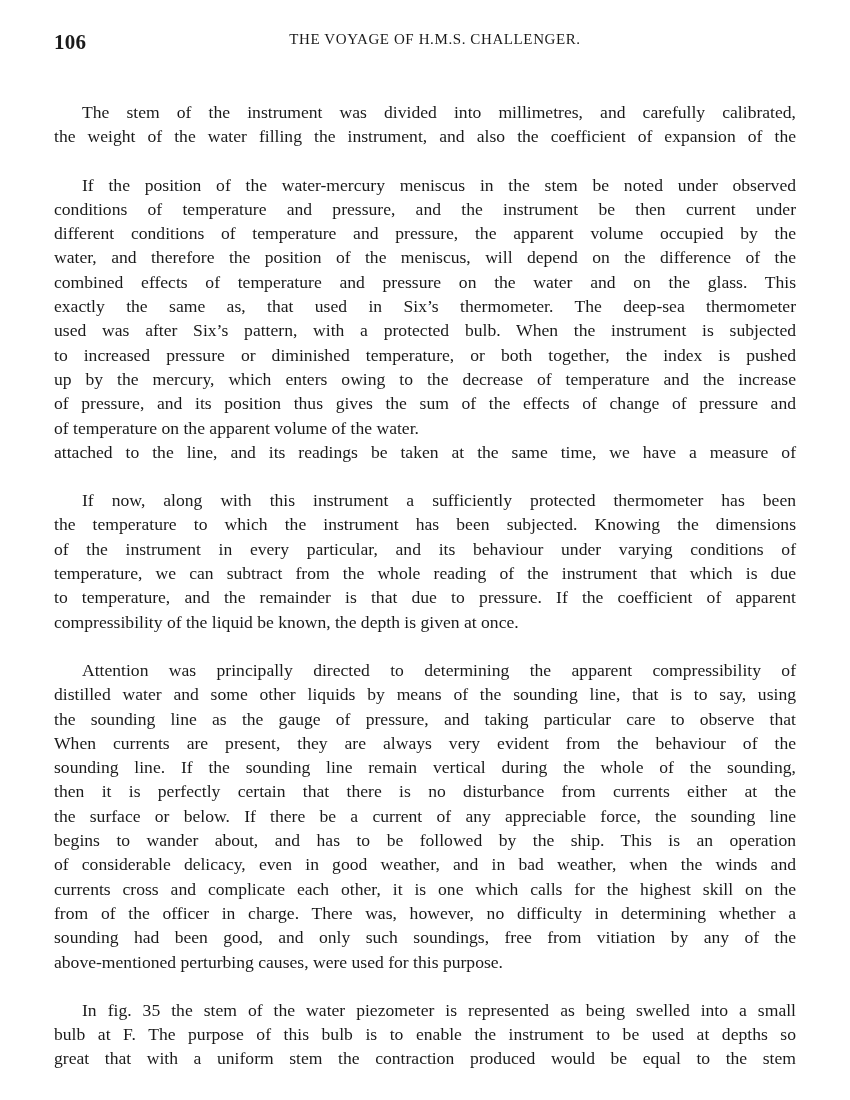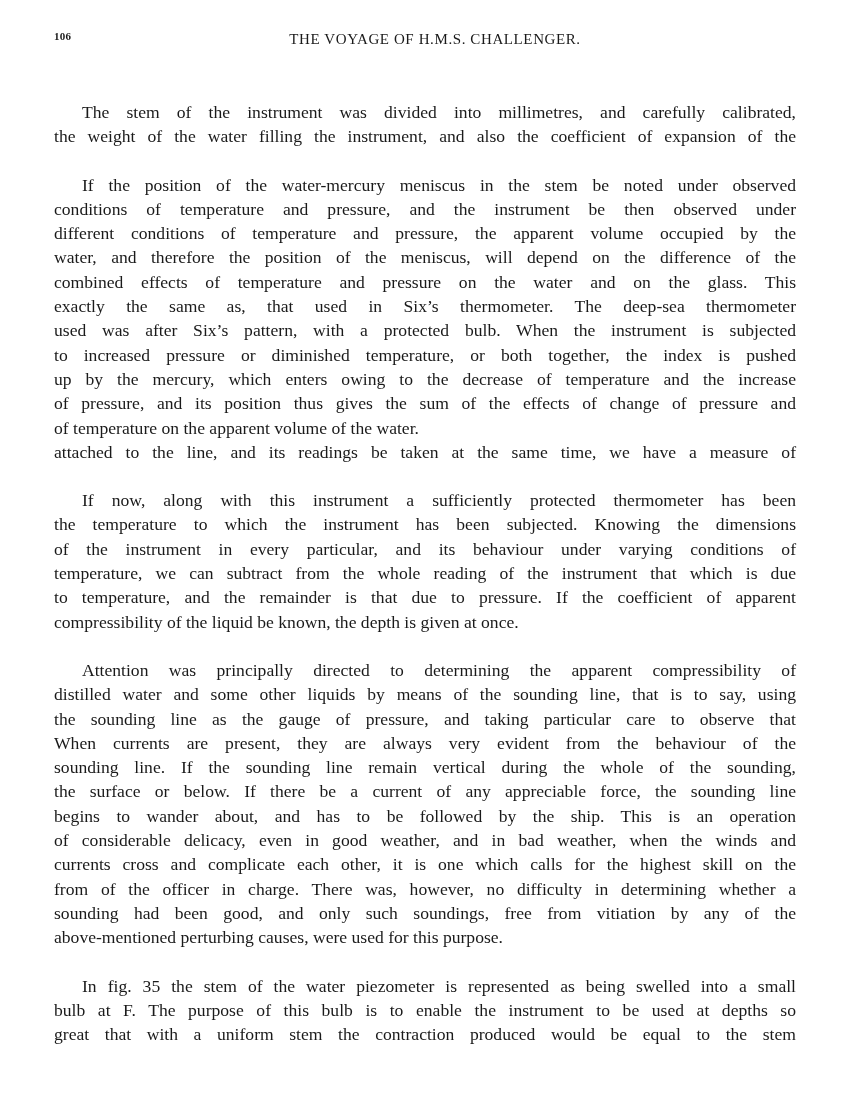--- a/index.html
+++ b/index.html
@@ -19,21 +19,21 @@
       position: absolute;
       top: 30px;
       left: 54px;
       width: 742px;
       height: 24px;
     }
     .page-number {
       position: absolute;
       left: 0;
       top: 0;
-      font-size: 11px;
+      font-size: 21px;
       font-weight: bold;
       letter-spacing: 0.2px;
     }
     .running-title {
       position: absolute;
       left: 6px;
       right: 0;
       top: 1px;
       text-align: center;
       font-size: 15px;
@@ -72,21 +72,21 @@
   <span class="running-title">THE VOYAGE OF H.M.S. CHALLENGER.</span>
 </div>
 
 <div class="body-text">
   <div class="paragraph">
     <span class="line indent">The stem of the instrument was divided into millimetres, and carefully calibrated,</span>
     <span class="line">the weight of the water filling the instrument, and also the coefficient of expansion of the</span>
   </div>
   <div class="paragraph">
     <span class="line indent">If the position of the water-mercury meniscus in the stem be noted under observed</span>
-    <span class="line">conditions of temperature and pressure, and the instrument be then observed under</span>
+    <span class="line">conditions of temperature and pressure, and the instrument be then current under</span>
     <span class="line">different conditions of temperature and pressure, the apparent volume occupied by the</span>
     <span class="line">water, and therefore the position of the meniscus, will depend on the difference of the</span>
     <span class="line">combined effects of temperature and pressure on the water and on the glass. This</span>
     <span class="line">exactly the same as, that used in Six’s thermometer. The deep-sea thermometer</span>
     <span class="line">used was after Six’s pattern, with a protected bulb. When the instrument is subjected</span>
     <span class="line">to increased pressure or diminished temperature, or both together, the index is pushed</span>
     <span class="line">up by the mercury, which enters owing to the decrease of temperature and the increase</span>
     <span class="line">of pressure, and its position thus gives the sum of the effects of change of pressure and</span>
     <span class="line last">of temperature on the apparent volume of the water.</span>
   </div>
@@ -98,20 +98,21 @@
     <span class="line">temperature, we can subtract from the whole reading of the instrument that which is due</span>
     <span class="line">to temperature, and the remainder is that due to pressure. If the coefficient of apparent</span>
     <span class="line last">compressibility of the liquid be known, the depth is given at once.</span>
   </div>
   <div class="paragraph">
     <span class="line indent">Attention was principally directed to determining the apparent compressibility of</span>
     <span class="line">distilled water and some other liquids by means of the sounding line, that is to say, using</span>
     <span class="line">the sounding line as the gauge of pressure, and taking particular care to observe that</span>
     <span class="line">When currents are present, they are always very evident from the behaviour of the</span>
     <span class="line">sounding line. If the sounding line remain vertical during the whole of the sounding,</span>
+    <span class="line">then it is perfectly certain that there is no disturbance from currents either at the</span>
     <span class="line">the surface or below. If there be a current of any appreciable force, the sounding line</span>
     <span class="line">begins to wander about, and has to be followed by the ship. This is an operation</span>
     <span class="line">of considerable delicacy, even in good weather, and in bad weather, when the winds and</span>
     <span class="line">currents cross and complicate each other, it is one which calls for the highest skill on the</span>
     <span class="line">from of the officer in charge. There was, however, no difficulty in determining whether a</span>
     <span class="line">sounding had been good, and only such soundings, free from vitiation by any of the</span>
     <span class="line last">above-mentioned perturbing causes, were used for this purpose.</span>
   </div>
   <div class="paragraph">
     <span class="line indent">In fig. 35 the stem of the water piezometer is represented as being swelled into a small</span>

